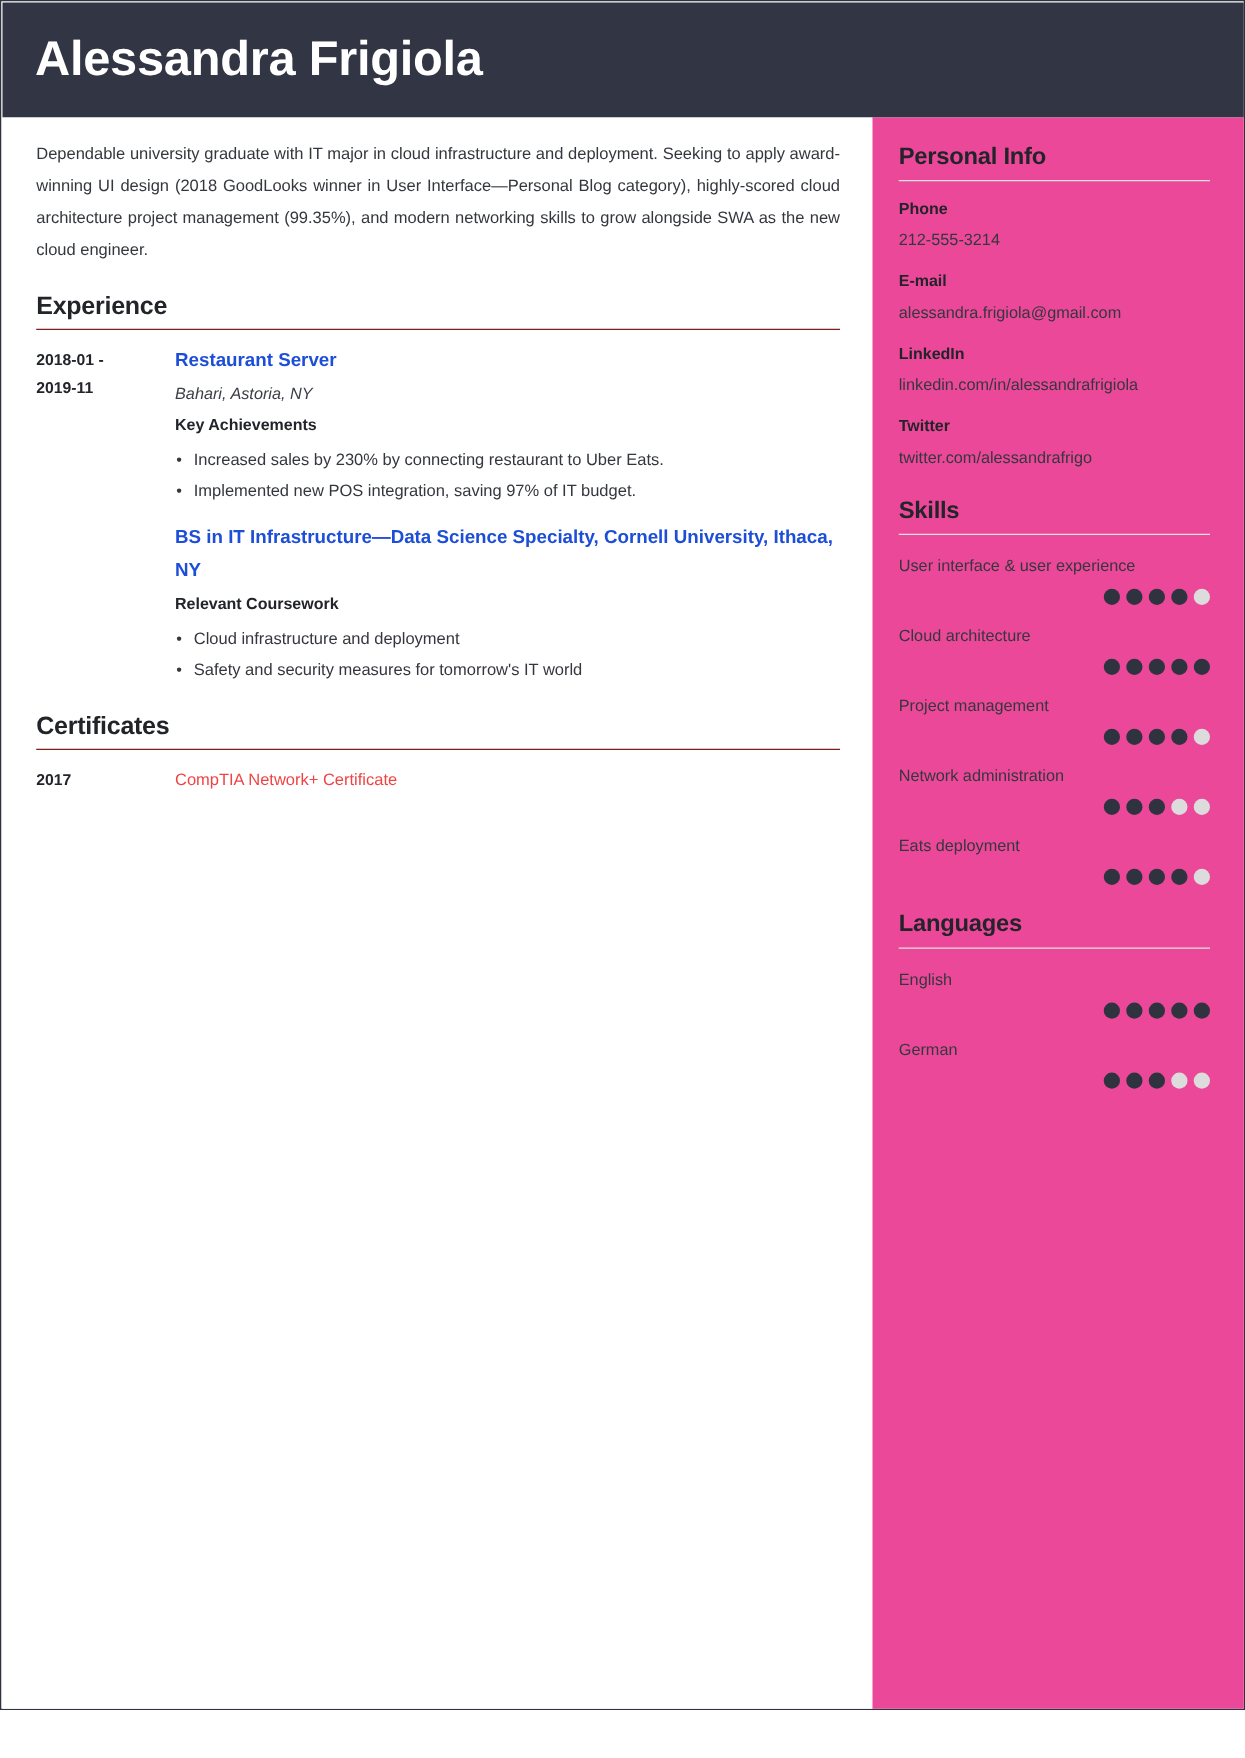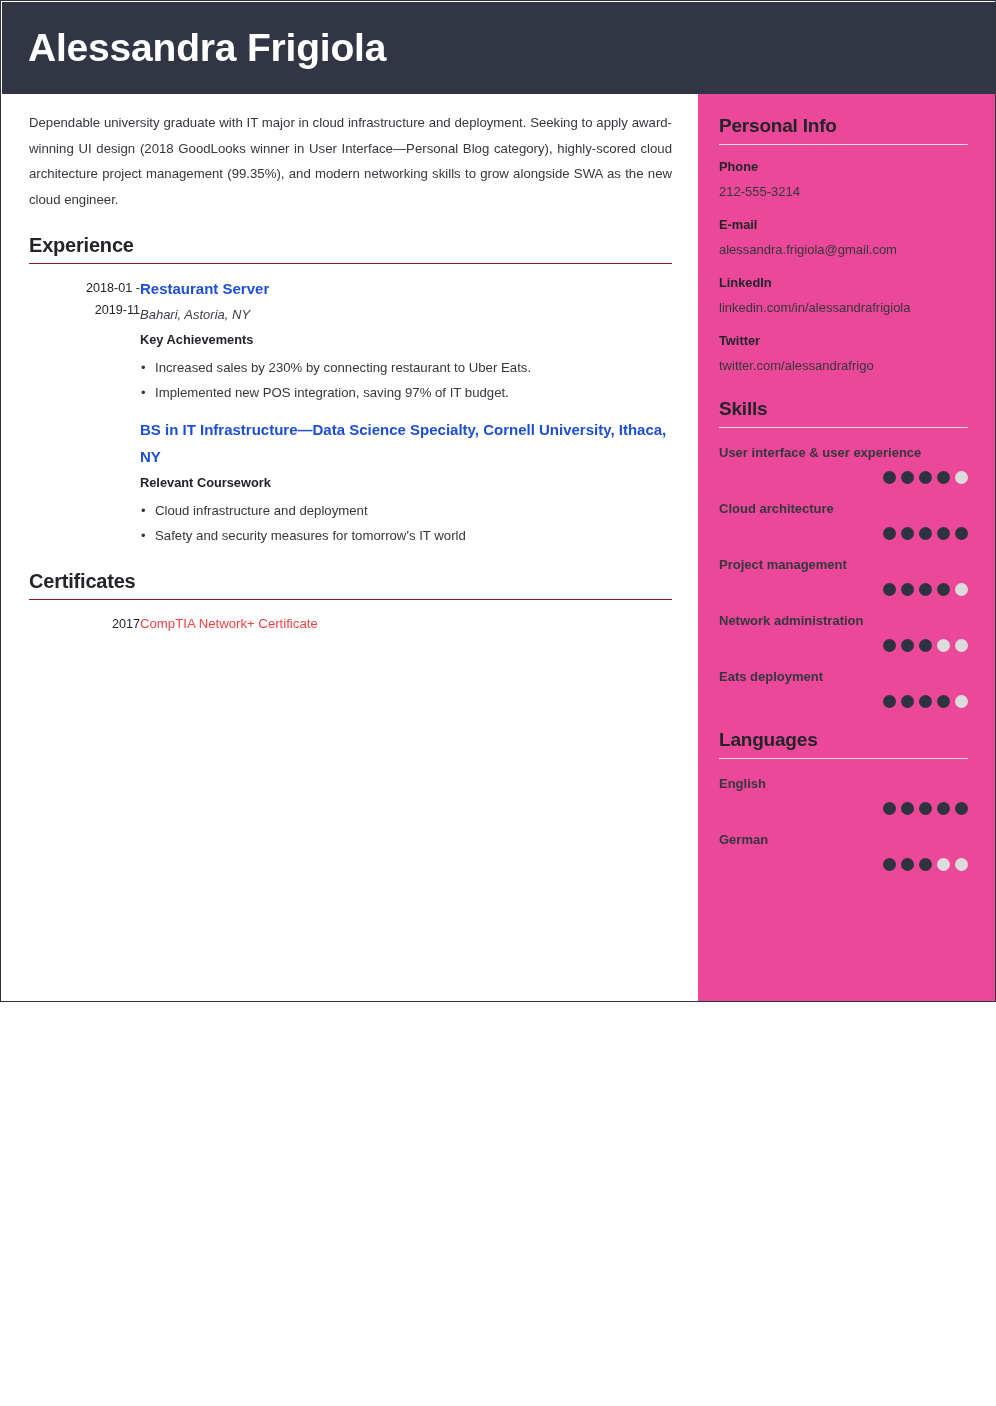--- a/index.html
+++ b/index.html
@@ -7,21 +7,21 @@
     padding: 0;
     background: #ffffff;
   }
   body {
     font-family: "Liberation Sans", sans-serif;
     -webkit-font-smoothing: antialiased;
   }
   .page {
     position: relative;
     width: 996px;
-    height: 1002px;
+    height: 1368px;
     box-sizing: border-box;
     border: 1px solid #2f3340;
     background: #ffffff;
     overflow: hidden;
   }
   
   .header-band {
     position: absolute;
     left: 1px;
     top: 1px;
@@ -88,25 +88,24 @@
 
   
   .entry {
     display: flex;
     margin-top: 11px;
   }
   .entry-date {
     width: 111px;
     flex: 0 0 111px;
     font-size: 12.6px;
-    font-weight: normal;
+    font-weight: bold;
     color: #22242a;
     line-height: 22px;
     padding-top: 2px;
-    text-align: right;
   }
   .entry-body {
     flex: 1 1 auto;
     min-width: 0;
   }
   .entry-title {
     font-size: 15px;
     font-weight: bold;
     color: #1d4ed8;
     line-height: 27px;
@@ -170,21 +169,20 @@
   }
   .info-value {
     font-size: 13px;
     color: #34373d;
     line-height: 22px;
     margin-top: 4px;
     word-break: break-word;
   }
   .rated {
     margin-top: 14px;
-    font-weight: bold;
   }
   .rated-name {
     font-size: 13px;
     color: #34373d;
     line-height: 21px;
   }
   .dots {
     margin-top: 8px;
     display: flex;
     justify-content: flex-end;

